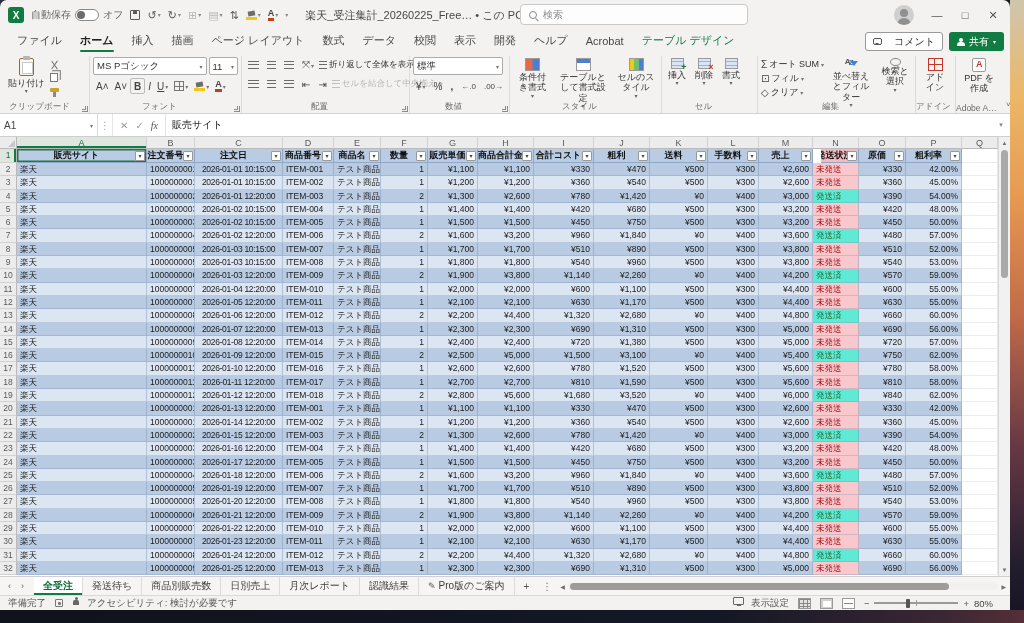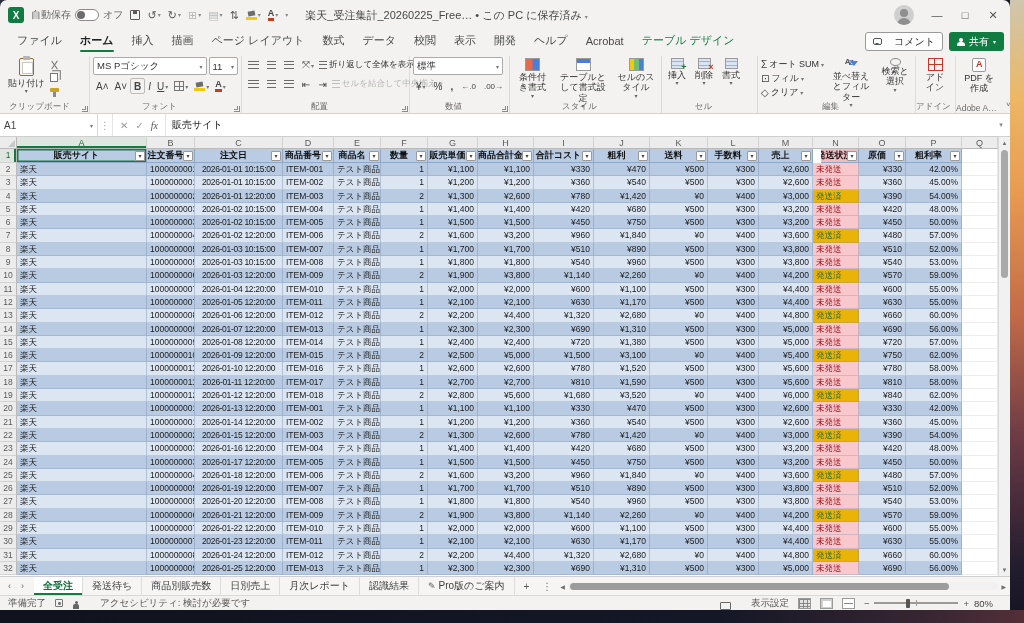--- a/index.html
+++ b/index.html
@@ -168,21 +168,21 @@
   .hcell.pink { background:#f3bac2;margin-left:8px; }
   .hcell.acell { box-shadow:inset 0 0 0 1.5px #1b7a45; }
   .filter { position:absolute; right:1px; top:50%; transform:translateY(-50%); width:10px; height:10px;
     background:#fdfdfd; border:1px solid #9a9a9a; border-radius:1px; font-size:6px; color:#444;
     display:flex; align-items:center; justify-content:center; line-height:1; }
   .cell { font-size:8.5px; color:#1a1a1a; line-height:13px; padding:0 3px; white-space:nowrap; overflow:hidden;
     border-right:1px solid rgba(120,143,175,0.42); border-bottom:1px solid rgba(120,143,175,0.32); }
   .cell.dark { background:#b8cbe2; } .cell.light { background:#dce6f3; }
   .cell.al { text-align:left; } .cell.ar { text-align:right; } .cell.ac { text-align:center; letter-spacing:-0.3px; }
   .cell.ng { background:#f8c8cd; color:#9c0006; }
-  .cell.ok { background:#eab308; color:#1d6330; }
+  .cell.ok { background:#5eead4; color:#1d6330; }
   .cell.qf { background:#fff; border-right:1px solid #e6e6e6; border-bottom:1px solid #ededed; }
   .vscroll { position:absolute; right:0; top:0; bottom:0; width:12px; background:#f1f1f1;
     border-left:1px solid #dadada; display:flex; flex-direction:column; align-items:center; }
   .vscroll .arr { font-size:6px; color:#707070; height:12px; display:flex; align-items:center; }
   .vthumb { position:absolute; top:13px; left:2px; width:7px; height:128px; background:#a9a9a9; border-radius:4px; }
   .vscroll .arr.dn { position:absolute; bottom:0; }
 
   
   .tabbar { height:19px; flex:0 0 19px; background:#f6f5f4; border-top:1px solid #cfcfcf;
     display:flex; align-items:stretch; font-size:10px; color:#3d3d3d; }
@@ -195,21 +195,21 @@
   .hscroll { flex:1; display:flex; align-items:center; gap:3px; padding:0 4px; }
   .hscroll .arr { font-size:6px; color:#707070; }
   .htrack { flex:1; height:8px; background:#f1f1f1; border-radius:4px; position:relative; }
   .hthumb { position:absolute; left:2px; top:0.5px; height:7px; width:88%; background:#9c9c9c; border-radius:4px; }
 
   
   .statusbar { height:15px; flex:0 0 15px; background:#f3f2f1; border-top:1px solid #d9d9d9;
     display:flex; align-items:center; font-size:9.5px; color:#555; padding:0 8px; gap:9px; }
   .ic-macro { width:8px; height:8px; border:1px solid #777; border-radius:1px; position:relative; }
   .ic-macro::after { content:""; position:absolute; left:2px; top:2px; width:2.5px; height:2.5px; border-radius:50%; background:#777; }
-  .acc { display:flex; align-items:flex-end; gap:20px; }
+  .acc { display:flex; align-items:flex-start; gap:7px; }
   .ic-acc { width:8px; height:9px; position:relative; }
   .ic-acc::before { content:""; position:absolute; left:2.5px; top:0; width:3px; height:3px; border-radius:50%; background:#666; }
   .ic-acc::after { content:""; position:absolute; left:1px; top:3.5px; width:6px; height:5px; border-radius:2px 2px 0 0; background:#666; }
   .sb-right { margin-left:auto; display:flex; align-items:center; gap:9px; }
   .ic-mon { width:11px; height:8px; border:1.1px solid #666; border-radius:1px; position:relative; }
   .ic-mon::after { content:""; position:absolute; left:3px; bottom:-2.5px; width:4px; height:1.5px; background:#666; }
   .view-ic { width:13px; height:11px; border:1px solid #9a9a9a; background:#fdfdfd; }
   .view-ic.grid { background:repeating-linear-gradient(90deg,#888 0 1px,transparent 1px 4px),repeating-linear-gradient(#888 0 1px,transparent 1px 3.5px); background-color:#e2e2e2; }
   .view-ic.page { background:linear-gradient(#fff,#fff) 2px 2px/8px 6px no-repeat,#cfcfcf; }
   .view-ic.brk { background:linear-gradient(#888,#888) 50% 50%/9px 1px no-repeat,#fdfdfd; }
@@ -251,20 +251,24 @@
         <span class="chev">▾</span>
       </span>
     <span class="ti">
         <span class="chev">▾</span>
       </span>
     <span class="doc-title">
       <span>楽天_受注集計_20260225_Free…</span>
       <span>• この PC に保存済み</span>
       <span style="font-size:6px;color:#888">▾</span>
     </span>
+    <div class="searchbox">
+      <span class="ic-mag"></span>
+      <span>検索</span>
+    </div>
     <div class="tb-right">
       <span class="avatar"></span>
       <span class="wbtn">—</span>
       <span class="wbtn">□</span>
       <span class="wbtn">✕</span>
     </div>
   </div>
 
   <div class="menubar">
     <div class="mtabs">

